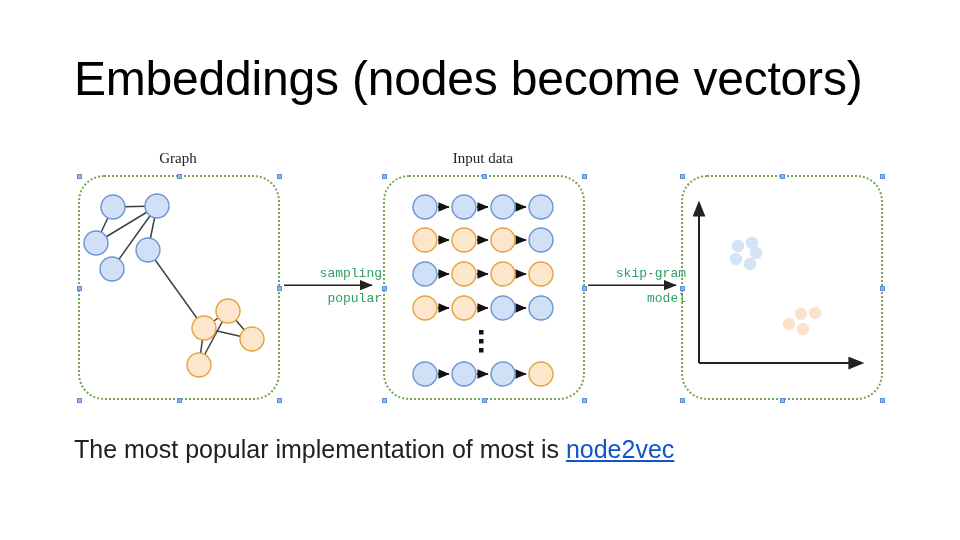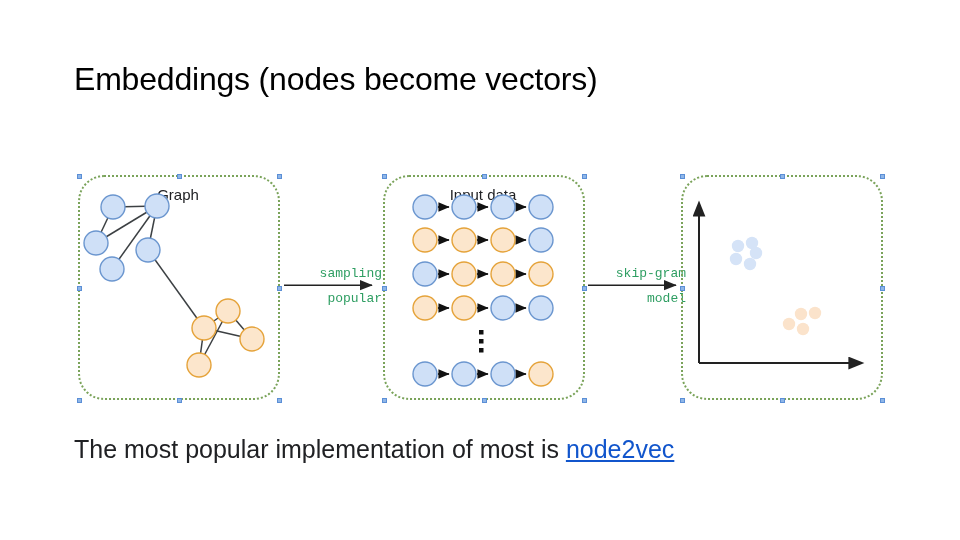--- a/index.html
+++ b/index.html
@@ -24,37 +24,36 @@
     height: 540px;
     background: #ffffff;
   }
 
   
   #title {
     position: absolute;
     left: 74px;
     top: 52px;
     width: 820px;
-    font-size: 32px;
+    font-size: 48px;
     line-height: 54px;
     font-weight: 400;
     color: #000000;
     letter-spacing: -0.2px;
     white-space: nowrap;
   }
 
   
   .panel-label {
     position: absolute;
-    font-family: Liberation Sans, sans-serif;
+    font-family: Liberation Serif, serif;
     font-size: 15px;
     color: #202124;
     text-align: center;
     white-space: nowrap;
-    margin-top: 36px;
   }
 
   .panel-box {
     position: absolute;
     border: 2px dotted #7aa35a;
     border-radius: 26px;
     background: transparent;
     box-sizing: border-box;
   }
 

